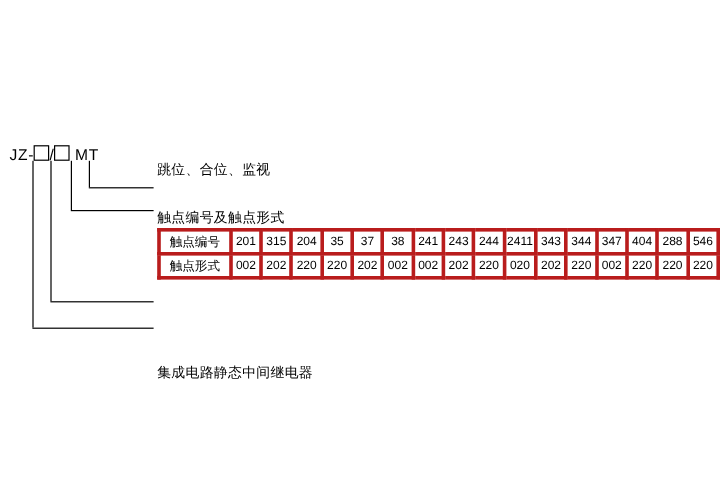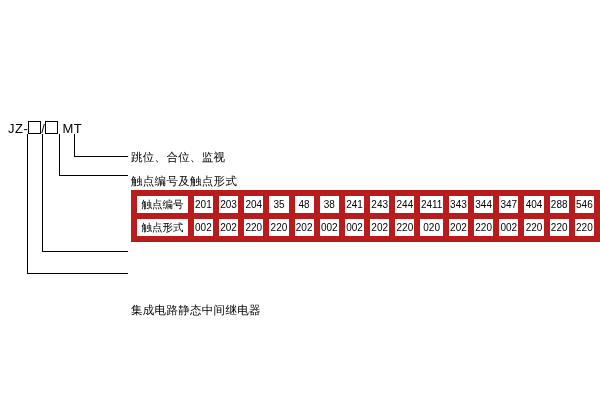--- a/index.html
+++ b/index.html
@@ -43,36 +43,36 @@
   .leader.h { height: 1px; }
   .leader.v { width: 1px; }
 
   .note {
     position: absolute;
     font-size: 11.5px;
     white-space: nowrap;
     color: #000;
     letter-spacing: 0.3px;
   }
-  .note-1 { left: 131px; top: 150px; }
+  .note-1 { left: 131px; top: 134px; }
   .note-2 { left: 131px; top: 174px; font-family: Liberation Mono, monospace; }
   .note-4 { left: 131px; top: 245px; }
   .note-5 { left: 131px; top: 267px; margin-top: 36px; }
 
   .note-4 .seg { margin-right: 14px; }
 
   table.contact-table {
     position: absolute;
     left: 131px;
     top: 190px;
     border-collapse: collapse;
     background: #fff;
   }
   table.contact-table td {
-    border: 6px solid #b91c1c;
+    border: 3px solid #b91c1c;
     font-size: 10px;
     text-align: center;
     padding: 0;
     height: 17px;
     color: #000;
     white-space: nowrap;
   }
   table.contact-table td.rowhead {
     width: 56px;
     font-size: 10.5px;
@@ -107,24 +107,24 @@
   <div class="note note-2">触点编号及触点形式</div>
 
 
   <div class="note note-5">集成电路静态中间继电器</div>
 
   <table class="contact-table">
     <tbody>
       <tr>
         <td class="rowhead">触点编号</td>
         <td class="cell">201</td>
-        <td class="cell">203</td>
+        <td class="cell">315</td>
         <td class="cell">204</td>
         <td class="cell">35</td>
-        <td class="cell">48</td>
+        <td class="cell">37</td>
         <td class="cell">38</td>
         <td class="cell">241</td>
         <td class="cell">243</td>
         <td class="cell">244</td>
         <td class="cell">2411</td>
         <td class="cell">343</td>
         <td class="cell">344</td>
         <td class="cell">347</td>
         <td class="cell">404</td>
         <td class="cell">288</td>

